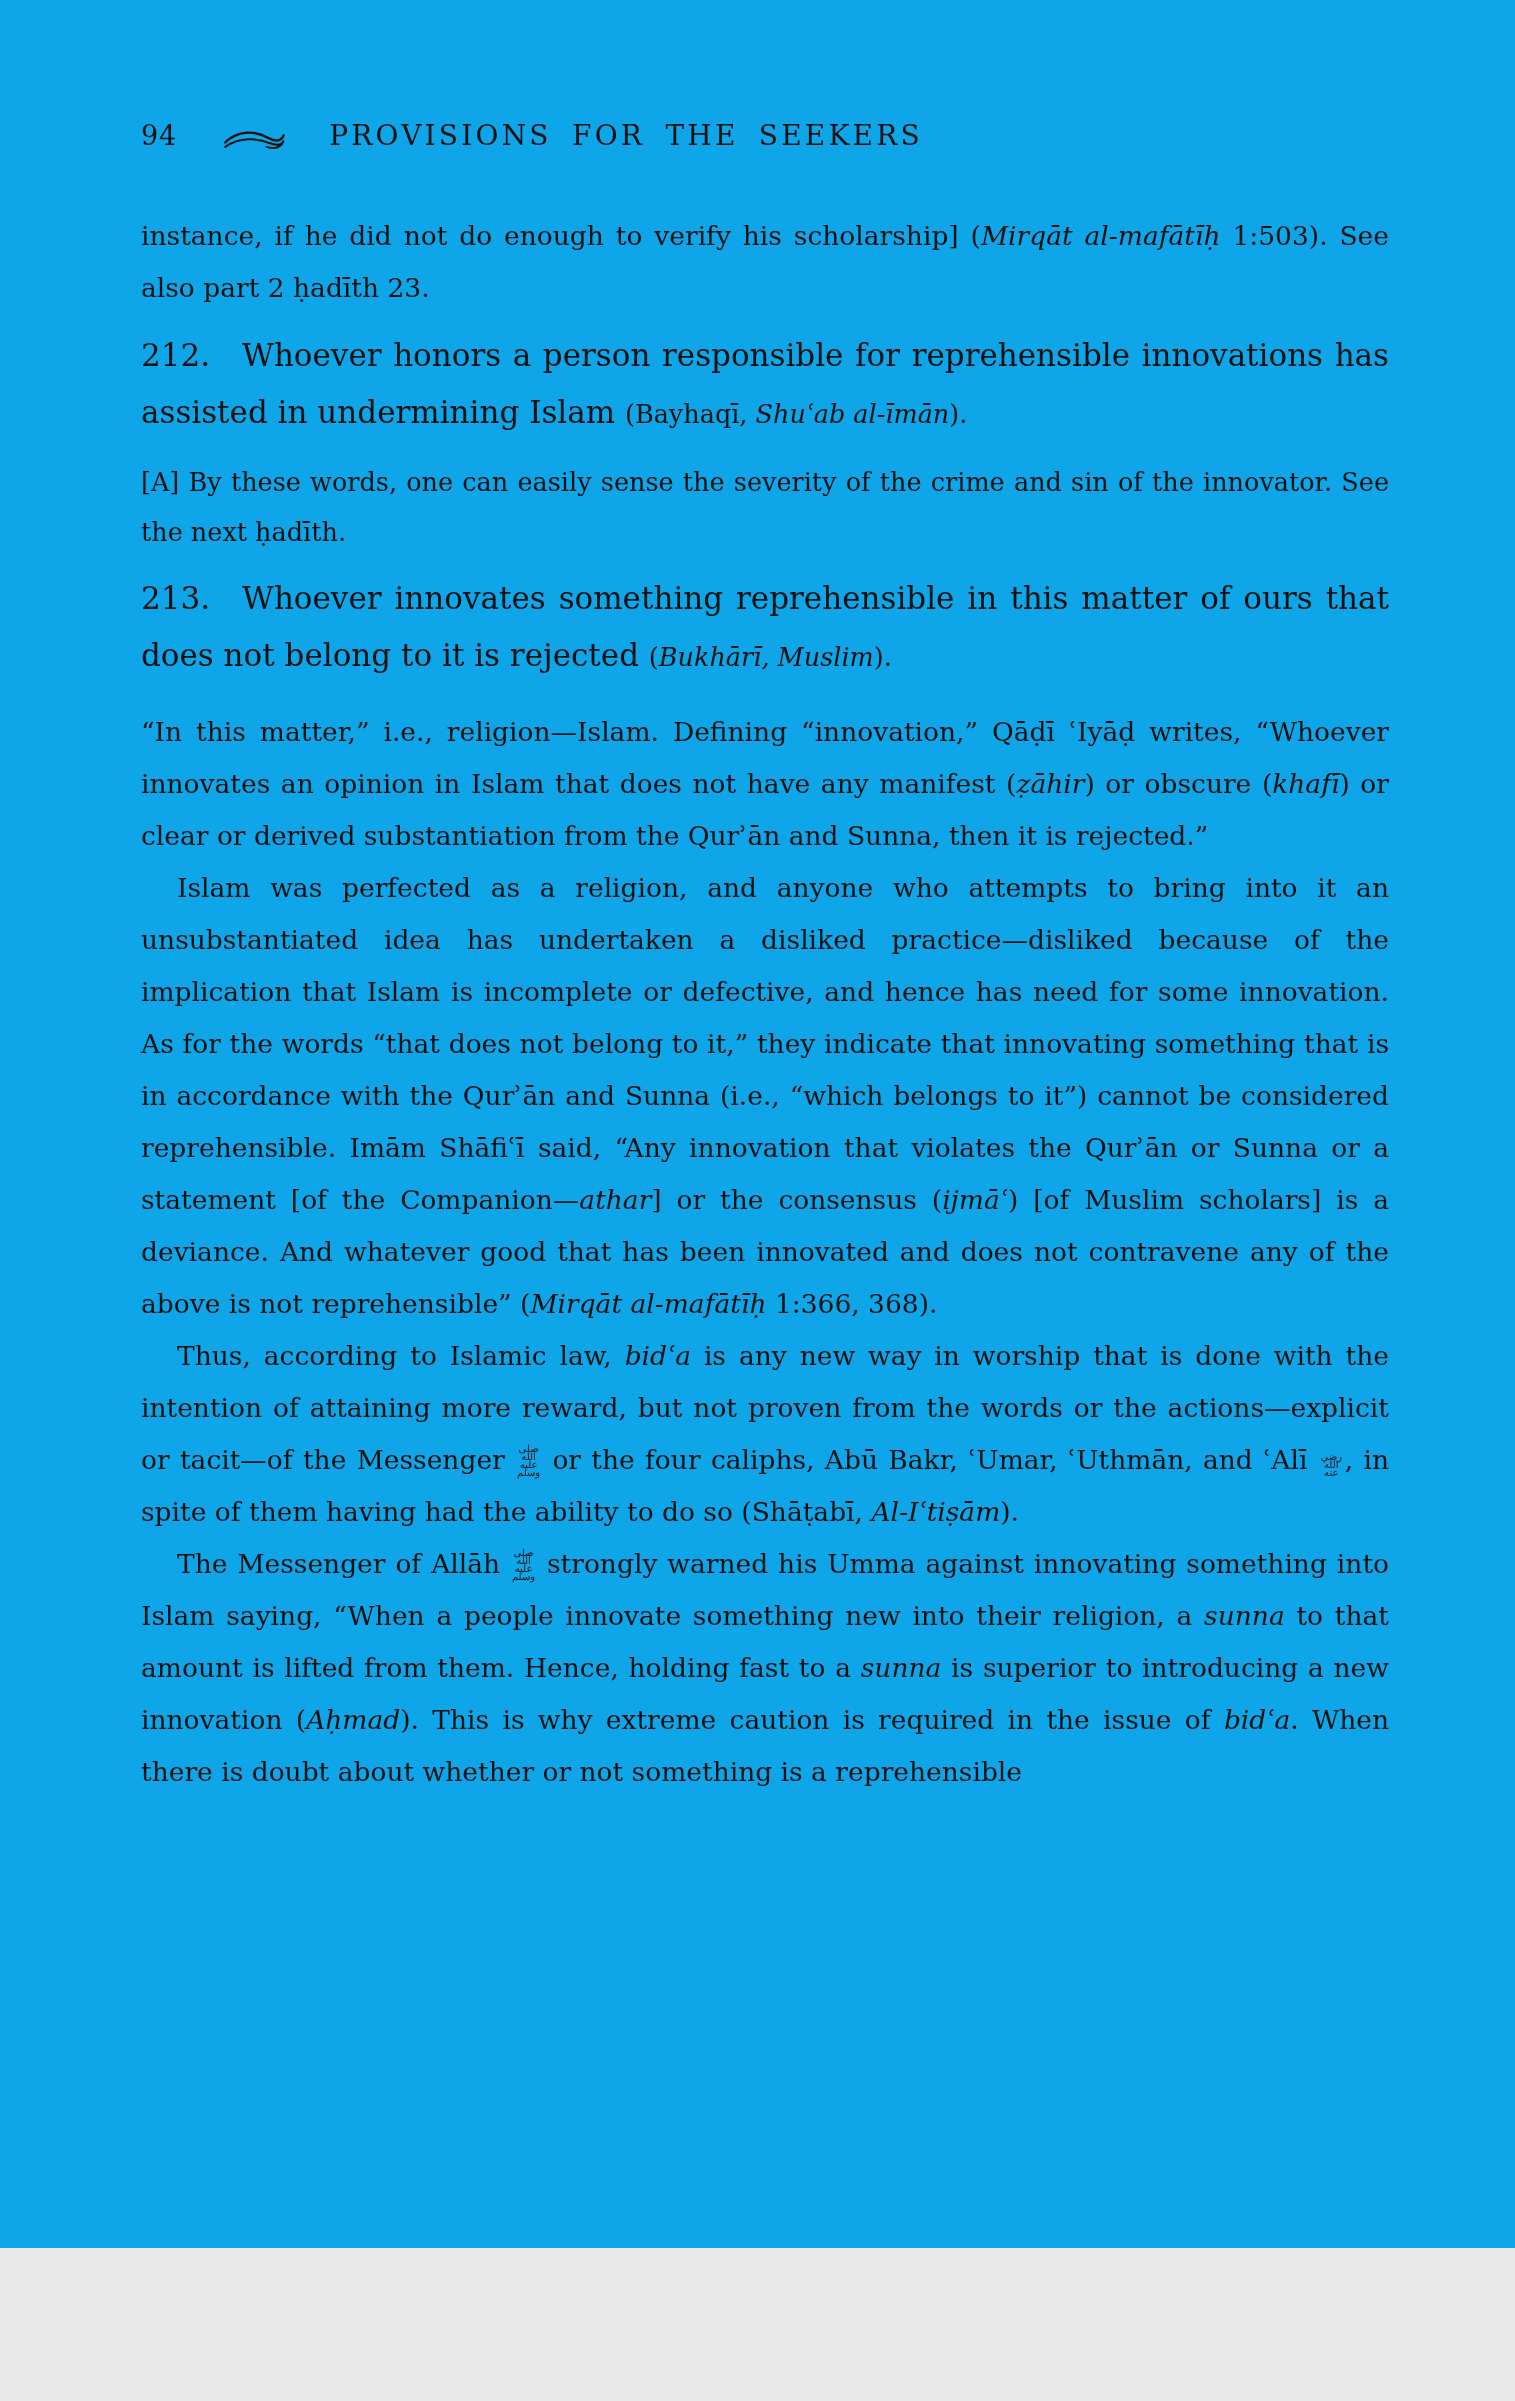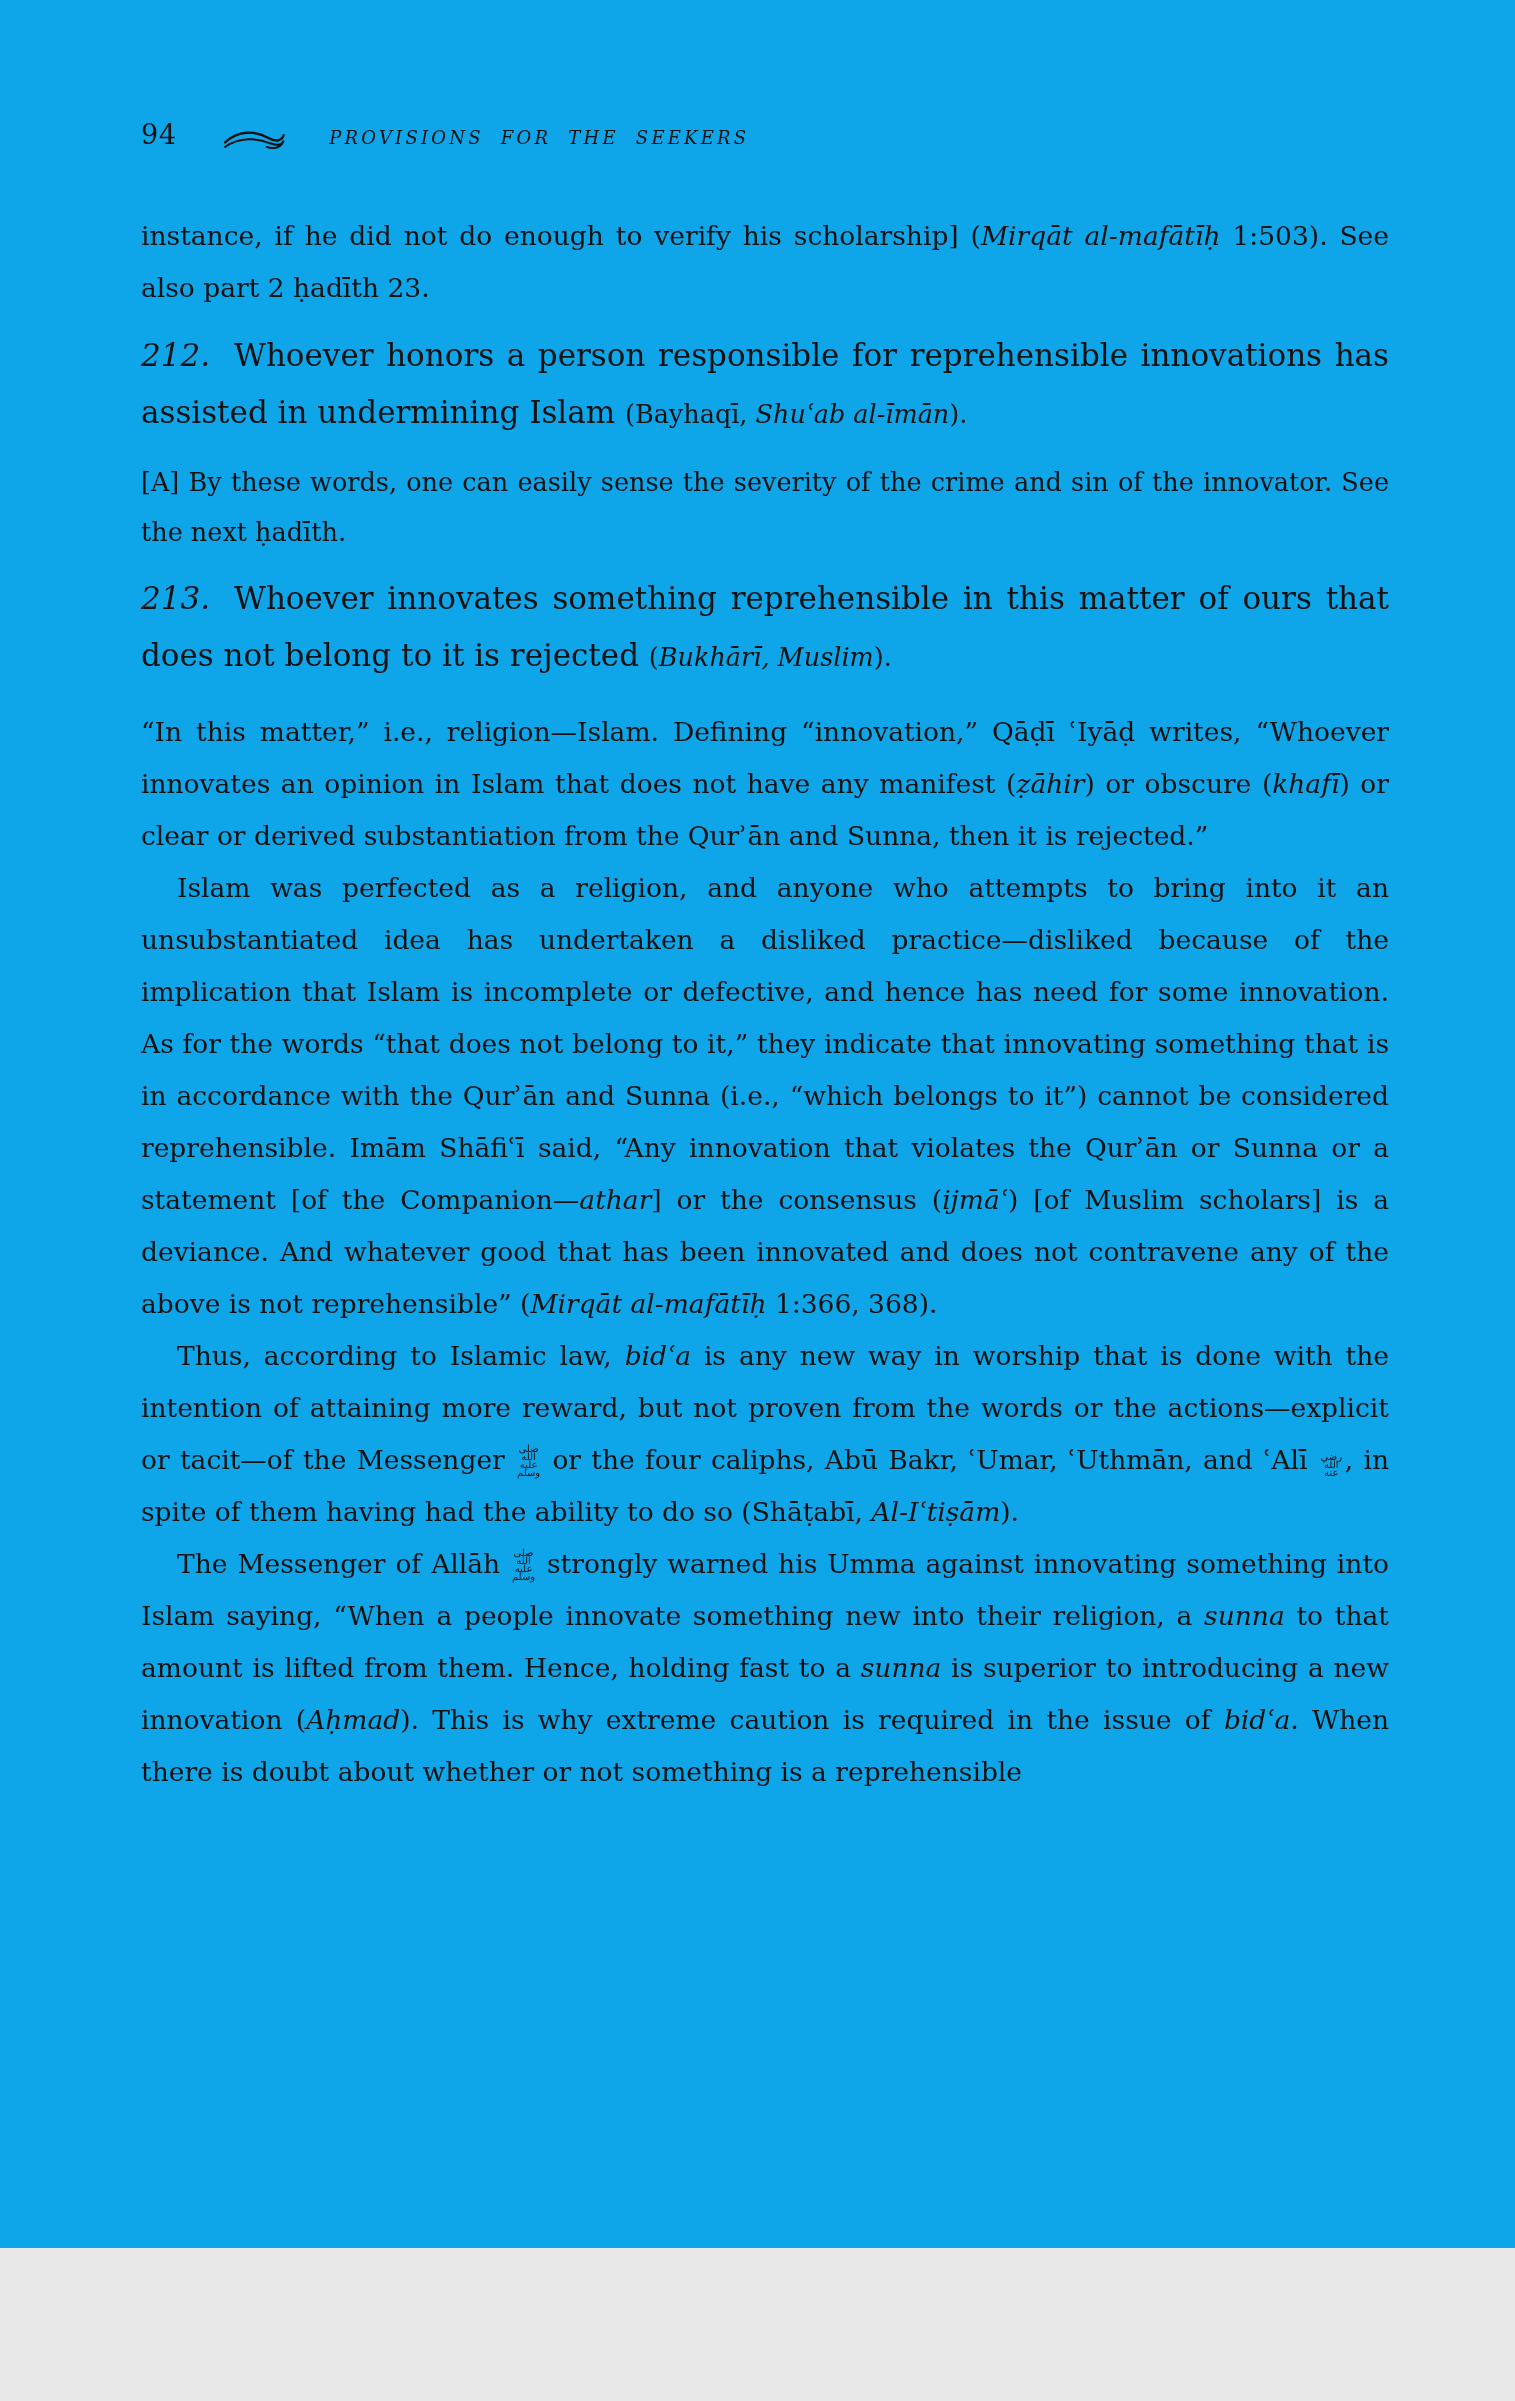--- a/index.html
+++ b/index.html
@@ -16,21 +16,21 @@
 
   
   .running-header {
     display:flex; align-items:baseline;
     padding-top:119px;
     font-size:27px;
   }
   .page-num { letter-spacing:0.9px; }
   .ornament { margin:0 42px 0 44px; align-self:center; margin-top:9px; }
   .header-title {
-    font-size:18px; letter-spacing:3.2px; word-spacing:8.2px;font-style:italic;
+    font-size:28px; letter-spacing:3.2px; word-spacing:8.2px;
   }
 
   p { margin:0; }
   .body-text {
     font-size:26.5px; line-height:52px;
     text-align:justify;
     text-justify:inter-word;
   }
   .indent { text-indent:36px; }
   .intro { margin-top:49px; }
@@ -43,21 +43,21 @@
     font-size:39px; line-height:1.55;
     margin-top:66px;
     padding-right:1.8px;
   }
 
   .hadith-heading {
     font-size:31px; line-height:57px;
     text-align:justify;
     margin-top:12.8px;
   }
-  .hadith-num { margin-right:24px;font-style:italic; }
+  .hadith-num { margin-right:32px; }
   .hadith-source { font-size:25.5px; }
 
   .note { font-size:25.5px; line-height:50px; margin-top:14.6px; }
 
   .commentary { margin-top:20px; }
   .commentary p { margin:0; }
 
   .seg-i { font-style:italic; }
   .seg-h {
     display:inline-block;

